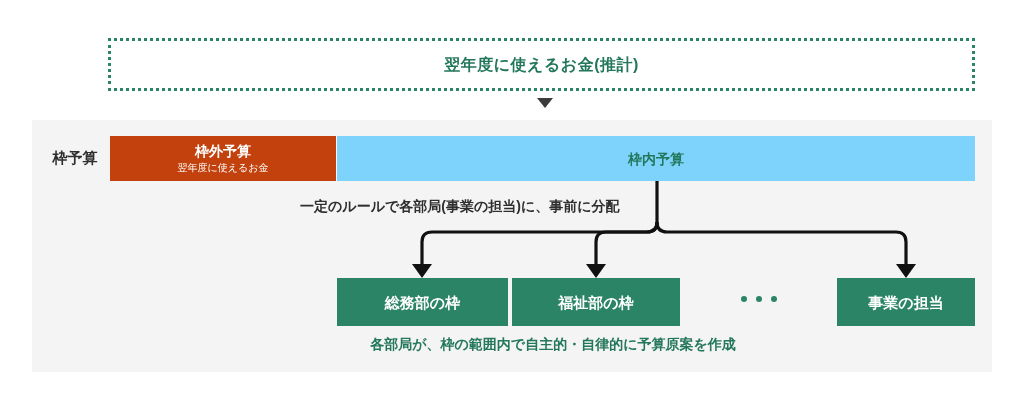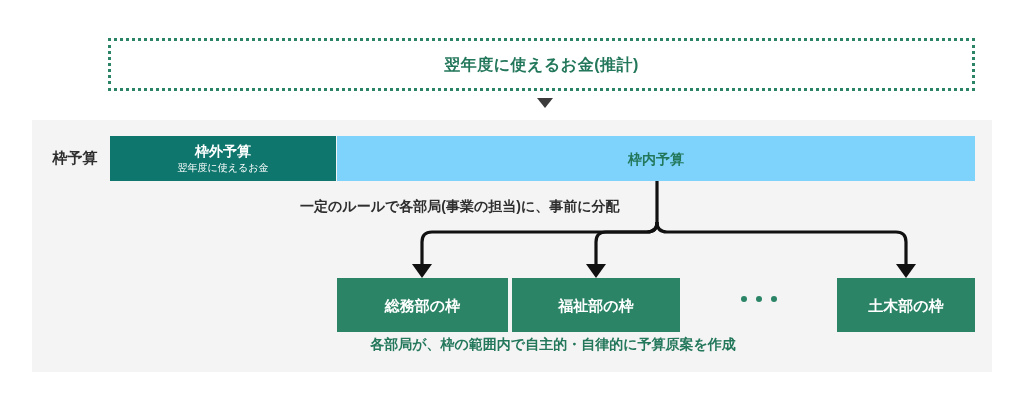--- a/index.html
+++ b/index.html
@@ -78,21 +78,21 @@
     font-weight: bold;
     line-height: 1;
   }
 
   .bar-outside {
     position: absolute;
     left: 110px;
     top: 136px;
     width: 226px;
     height: 45px;
-    background: #0f766e;
+    background: #c2410c;
     display: flex;
     flex-direction: column;
     align-items: center;
     justify-content: center;
     box-sizing: border-box;
   }
   .bar-outside .t1 {
     color: #ffffff;
     font-size: 14px;
     font-weight: bold;
@@ -144,21 +144,21 @@
     top: 0;
     width: 1024px;
     height: 412px;
     pointer-events: none;
   }
 
   
   .dept-box {
     position: absolute;
     top: 278px;
-    height: 54px;
+    height: 48px;
     background: #2a8465;
     display: flex;
     align-items: center;
     justify-content: center;
     box-sizing: border-box;
   }
   .dept-box .label {
     color: #ffffff;
     font-size: 15px;
     font-weight: bold;
@@ -256,20 +256,20 @@
     <span class="label">福祉部の枠</span>
   </div>
 
   <div class="ellipsis-dots">
     <span></span>
     <span></span>
     <span></span>
   </div>
 
   <div class="dept-box dept-3">
-    <span class="label">土木部の枠</span>
+    <span class="label">事業の担当</span>
   </div>
 
   <div class="bottom-caption">
     <span class="bottom-caption-inner">各部局が、枠の範囲内で自主的・自律的に予算原案を作成</span>
   </div>
 
 </div>
 
 </body></html>

